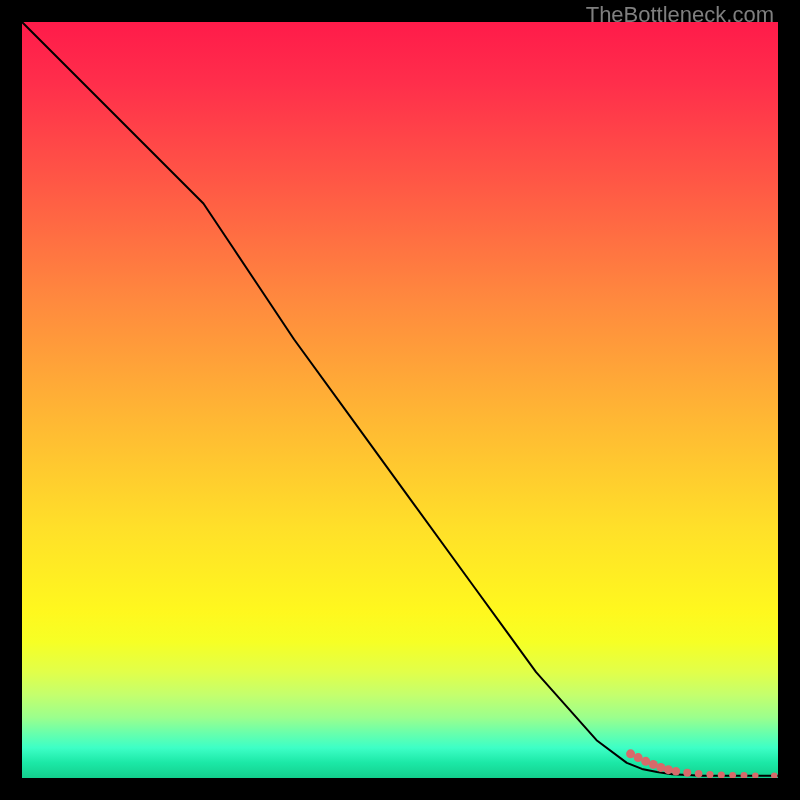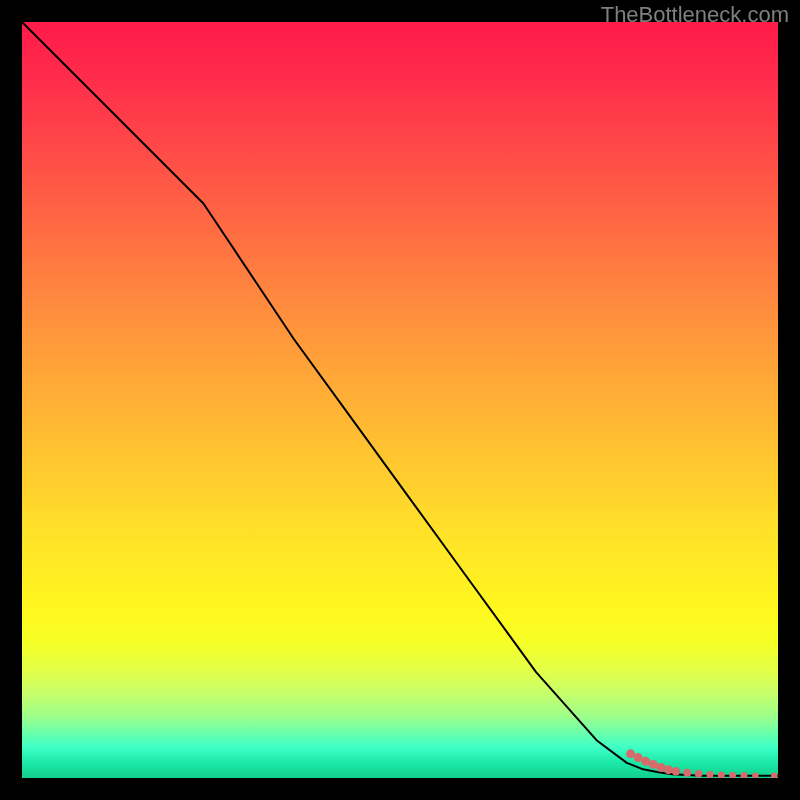--- a/index.html
+++ b/index.html
@@ -12,21 +12,21 @@
     overflow: hidden;
   }
   .container {
     position: relative;
     width: 800px;
     height: 800px;
   }
   .attribution {
     position: absolute;
     top: 2px;
-    right: 11px;
+    right: 26px;
     color: #7f7f7f;
     font-size: 22px;
     font-weight: 400;
     letter-spacing: 0px;
     z-index: 5;
   }
   .plot-frame {
     position: absolute;
     left: 22px;
     top: 22px;

